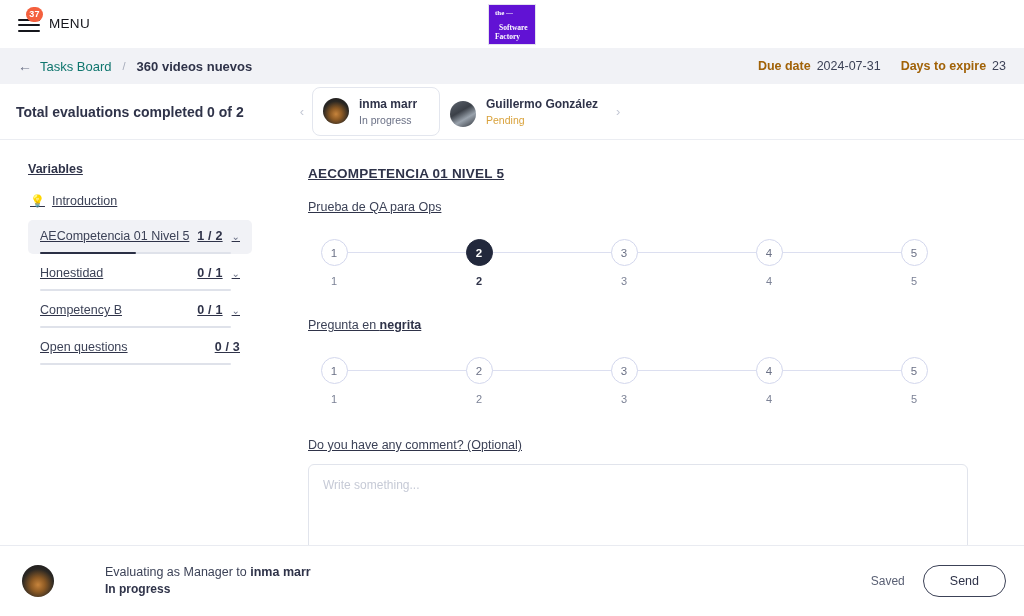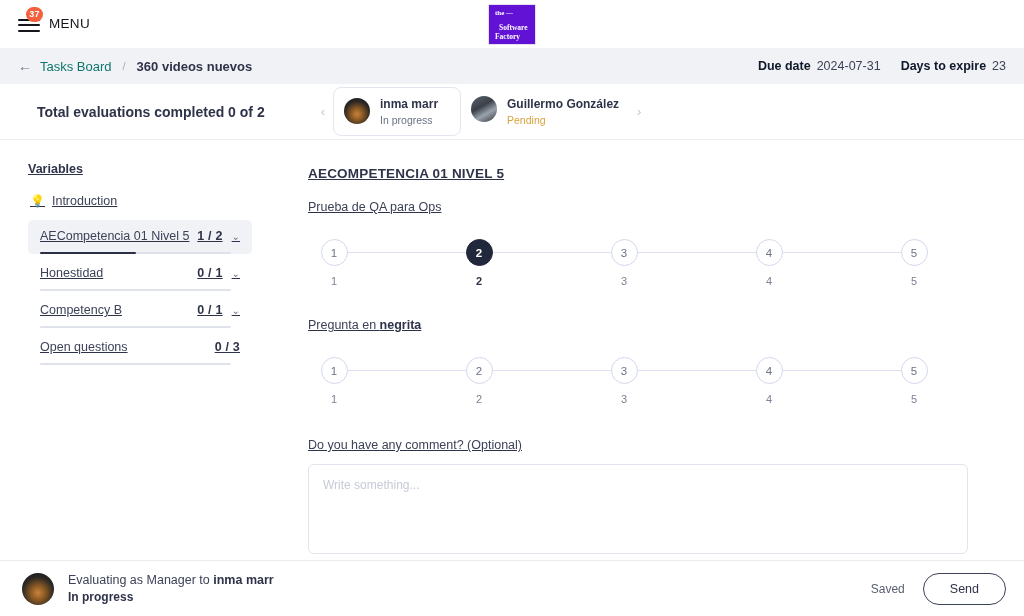--- a/index.html
+++ b/index.html
@@ -62,30 +62,30 @@
     background: #f1f2f6;
     display: flex; align-items: center;
     padding: 0 18px;
     font-size: 13px;
   }
   .back-arrow { color: #6b7186; font-size: 14px; margin-right: 8px; cursor: pointer; line-height: 1; }
   .crumb-link { color: #0f766e; cursor: pointer; }
   .crumb-sep { color: #a7acbb; margin: 0 11px; font-size: 11px; }
   .crumb-current { color: #2f3349; font-weight: bold; }
   .crumb-right { margin-left: auto; display: flex; align-items: center; gap: 6px; font-size: 12.5px; }
-  .meta-label { color: #0f172a; font-weight: bold; }
+  .meta-label { color: #a16207; font-weight: bold; }
   .meta-value { color: #3c4257; margin-right: 14px; }
   .meta-value:last-child { margin-right: 0; }
 
   
   .evalhead {
     height: 56px; width: 100%;
     background: #ffffff;
     display: flex; align-items: center;
-    padding: 0 24px;
+    padding: 0 3px;
     border-bottom: 1px solid #ebedf2;
     position: relative;
   }
   .total-eval {
     font-size: 14px; font-weight: bold; color: #2f3349;
     margin-left: 13px;
   }
   .carousel {
     display: flex; align-items: center;
     margin-left: 48px;
@@ -95,21 +95,21 @@
     padding: 0 8px; user-select: none;
   }
   .person-card {
     display: flex; align-items: center; gap: 10px;
     border: 1px solid #e3e6ee; border-radius: 8px;
     padding: 8px 14px 8px 10px;
     background: #fff; cursor: pointer;
     min-width: 128px;
   }
   .person-plain {
-    display: flex; align-items: flex-start; gap: 10px;
+    display: flex; align-items: flex-end; gap: 10px;
     padding: 8px 10px; cursor: pointer;
   }
   .avatar {
     width: 26px; height: 26px; border-radius: 50%;
     background: #2b2b30; flex-shrink: 0;
     position: relative; overflow: hidden;
   }
   .avatar.a1 { background: radial-gradient(circle at 50% 62%, #c7843c 0%, #8d5a24 28%, #2a2723 62%, #17161a 100%); }
   .avatar.a2 { background: linear-gradient(150deg, #5e656f 0%, #3b4048 40%, #9aa3ad 65%, #2d3138 100%); }
   .person-name { font-size: 12px; font-weight: bold; color: #2f3349; line-height: 1.35; }
@@ -191,23 +191,23 @@
     border: 1px solid #e1e4ec; border-radius: 6px;
     background: #fff; padding: 13px 14px;
     font-family: "Liberation Sans", sans-serif;
     font-size: 12px; color: #3c4257; resize: none; outline: none;
   }
   .comment-box::placeholder { color: #c6cad6; }
 
   
   .footer {
     position: absolute; bottom: 0; left: 0;
-    width: 100%; height: 56px;
+    width: 100%; height: 71px;
     background: #fff; border-top: 1px solid #e9ebf1;
-    display: flex; align-items: center; padding: 0 18px;
+    display: flex; align-items: center; padding: 0 18px; gap: 37px;
   }
   .foot-avatar { width: 32px; height: 32px; border-radius: 50%; margin-left: 4px; }
   .foot-text { margin-left: 14px; }
   .foot-l1 { font-size: 12.5px; color: #3c4257; line-height: 1.45; }
   .foot-l1 b { color: #2f3349; font-weight: bold; }
   .foot-l2 { font-size: 12px; color: #2f3349; font-weight: bold; line-height: 1.45; }
   .foot-right { margin-left: auto; display: flex; align-items: center; gap: 18px; }
   .saved-txt { font-size: 12px; color: #5a6074; }
   .send-btn {
     border: 1px solid #3c4257; border-radius: 18px;

